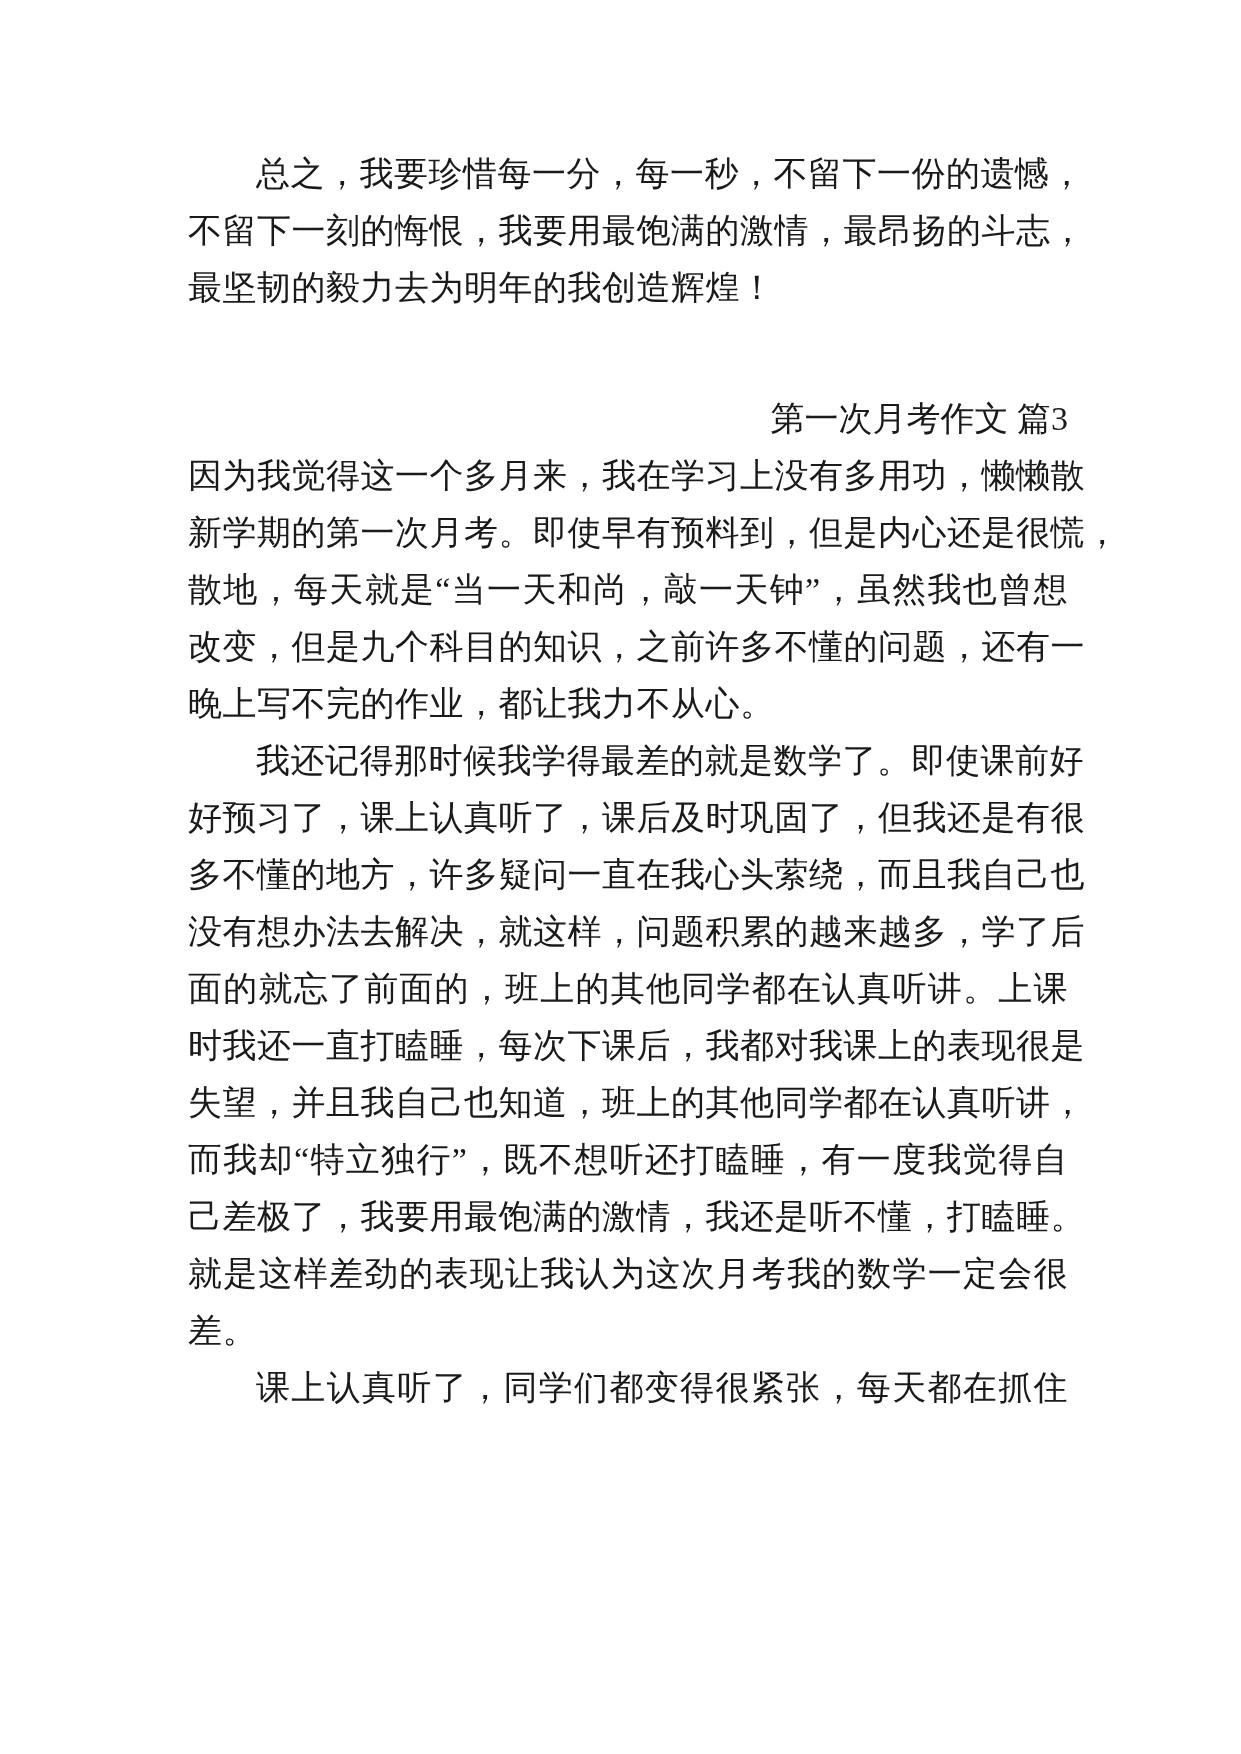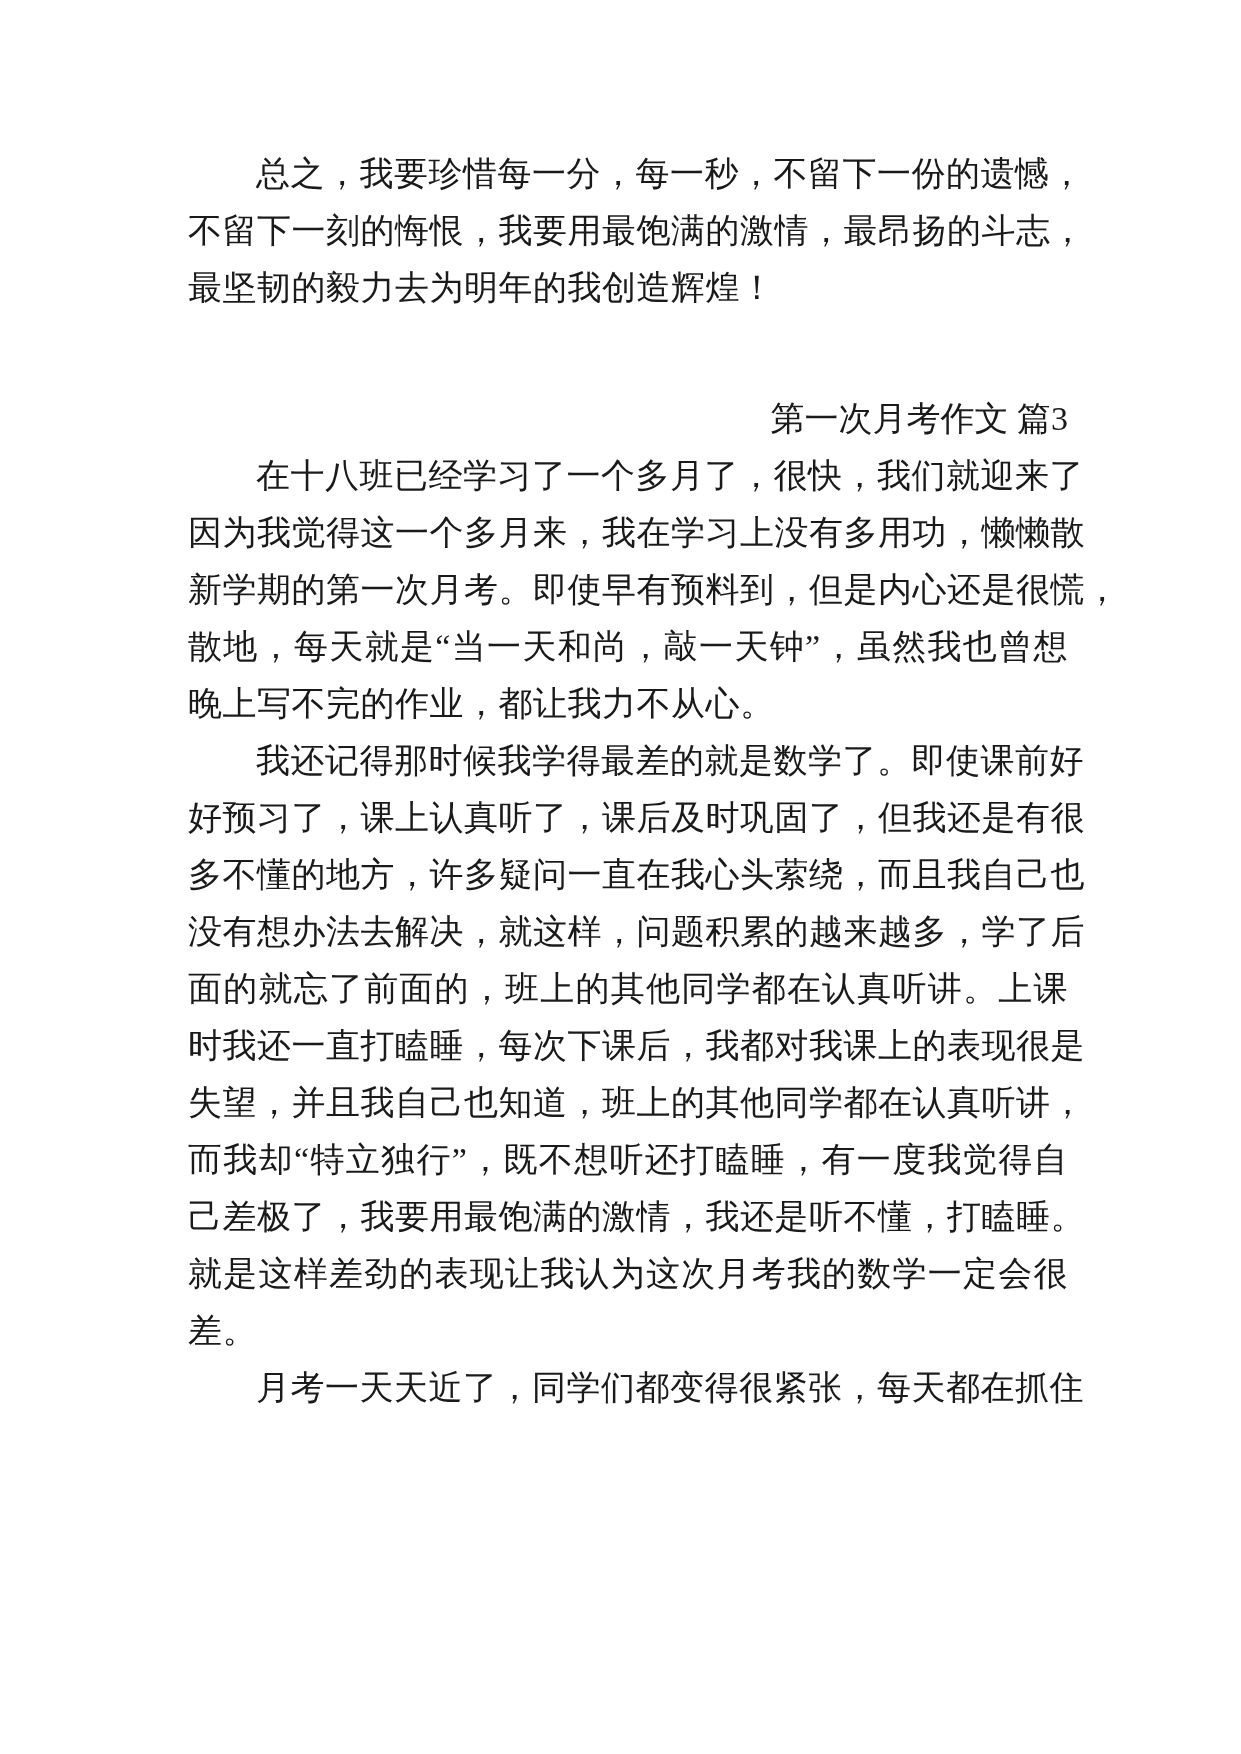--- a/index.html
+++ b/index.html
@@ -49,36 +49,36 @@
 
 <div class="page">
   <div class="doc-body">
       <div class="para">
         <div class="line indent">总之，我要珍惜每一分，每一秒，不留下一份的遗憾，</div>
         <div class="line">不留下一刻的悔恨，我要用最饱满的激情，最昂扬的斗志，</div>
         <div class="line last">最坚韧的毅力去为明年的我创造辉煌！</div>
       </div>
       <div class="heading">第一次月考作文 篇3</div>
       <div class="para">
-        <div class="line indent">在十八班已经学习了一个多月了，很快，我们就迎来了</div>
         <div class="line">因为我觉得这一个多月来，我在学习上没有多用功，懒懒散</div>
         <div class="line">新学期的第一次月考。即使早有预料到，但是内心还是很慌，</div>
         <div class="line">散地，每天就是“当一天和尚，敲一天钟”，虽然我也曾想</div>
+        <div class="line">改变，但是九个科目的知识，之前许多不懂的问题，还有一</div>
         <div class="line last">晚上写不完的作业，都让我力不从心。</div>
       </div>
       <div class="para">
         <div class="line indent">我还记得那时候我学得最差的就是数学了。即使课前好</div>
         <div class="line">好预习了，课上认真听了，课后及时巩固了，但我还是有很</div>
         <div class="line">多不懂的地方，许多疑问一直在我心头萦绕，而且我自己也</div>
         <div class="line">没有想办法去解决，就这样，问题积累的越来越多，学了后</div>
         <div class="line">面的就忘了前面的，班上的其他同学都在认真听讲。上课</div>
         <div class="line">时我还一直打瞌睡，每次下课后，我都对我课上的表现很是</div>
         <div class="line">失望，并且我自己也知道，班上的其他同学都在认真听讲，</div>
         <div class="line">而我却“特立独行”，既不想听还打瞌睡，有一度我觉得自</div>
         <div class="line">己差极了，我要用最饱满的激情，我还是听不懂，打瞌睡。</div>
         <div class="line">就是这样差劲的表现让我认为这次月考我的数学一定会很</div>
         <div class="line last">差。</div>
       </div>
       <div class="para">
-        <div class="line indent">月考一天天近了，同学们都变得很紧张，每天都在抓住</div>
+        <div class="line indent">课上认真听了，同学们都变得很紧张，每天都在抓住</div>
       </div>
     </div>
 </div>
 
 </body></html>

